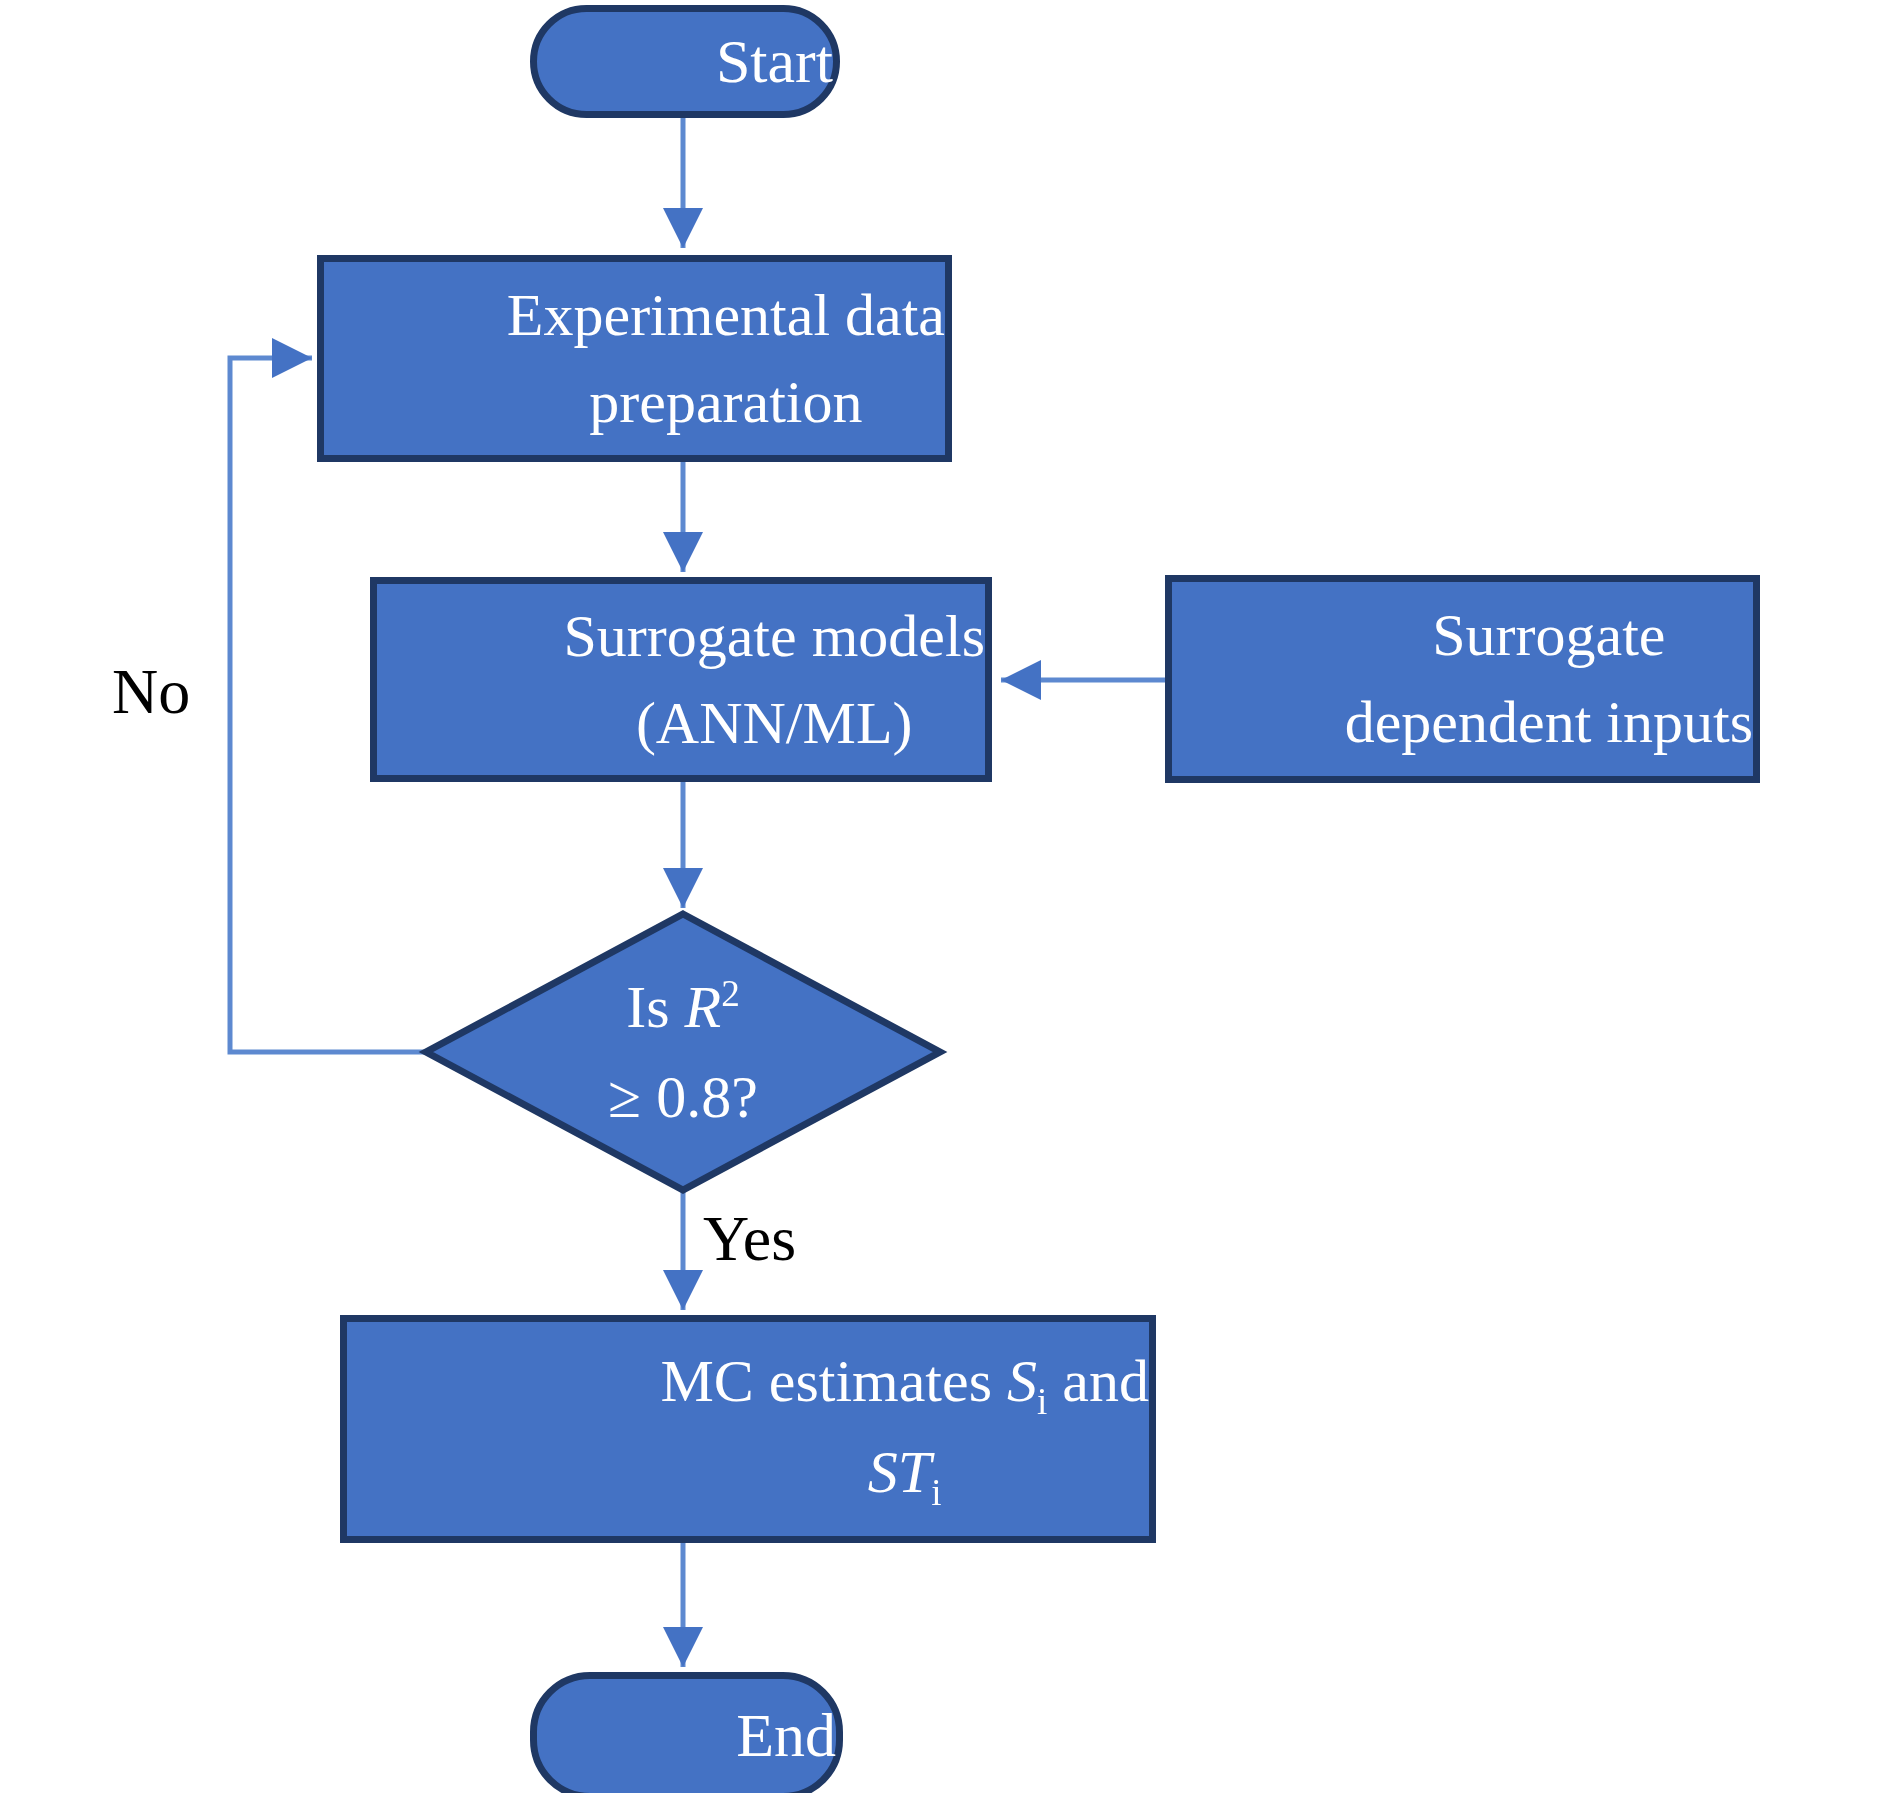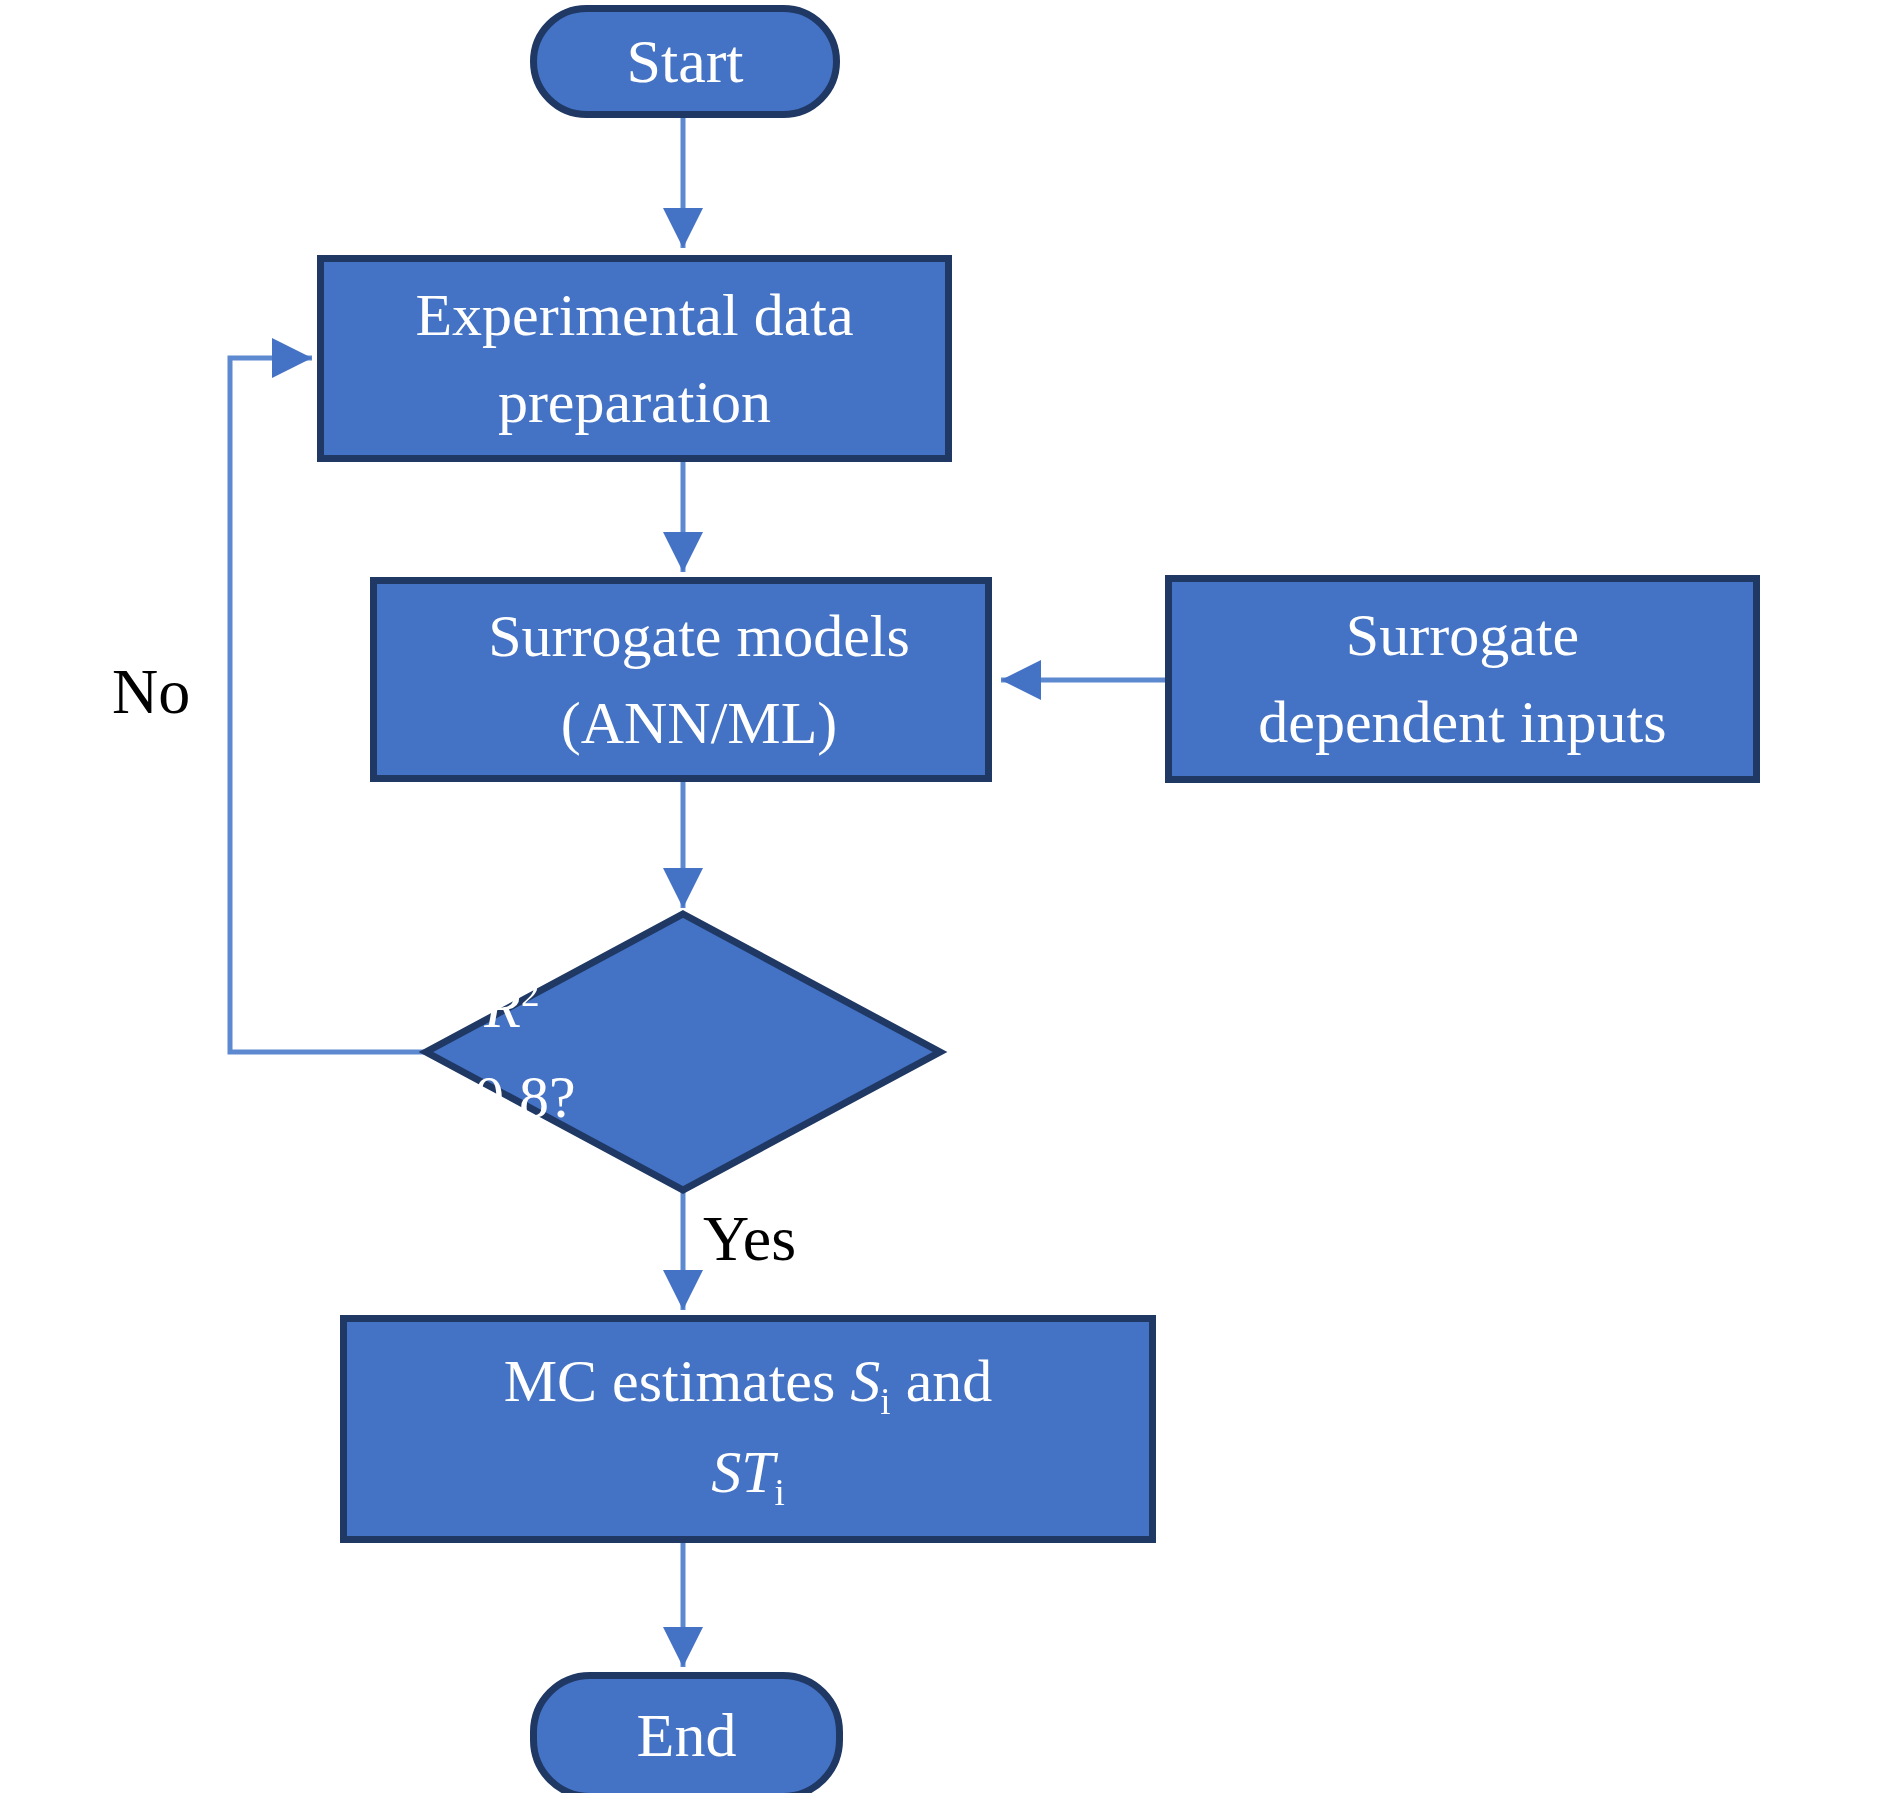--- a/index.html
+++ b/index.html
@@ -23,40 +23,40 @@
     height: 100%;
   }
   .node {
     position: absolute;
     box-sizing: border-box;
     background: var(--node-fill, #4472C4);
     border: 7px solid var(--node-border, #1F3864);
     color: var(--node-text, #ffffff);
     display: flex;
     align-items: center;
-    justify-content: center;
+    justify-content: flex-end;
     text-align: center;
     font-size: 60px;
     line-height: 1.45;
   }
   .node .node-label {
     white-space: pre-line;
   }
   .pill {
     border-radius: 60px;
     font-size: 62px;
   }
   .diamond-text {
     position: absolute;
     background: transparent;
     border: none;
     color: var(--node-text, #ffffff);
     display: flex;
     flex-direction: column;
-    align-items: flex-start;
+    align-items: center;
     justify-content: center;
     text-align: center;
     font-size: 60px;
     line-height: 1.5;
   }
   .edge-label {
     position: absolute;
     color: var(--label-text, #000000);
     font-size: 64px;
     line-height: 1;

